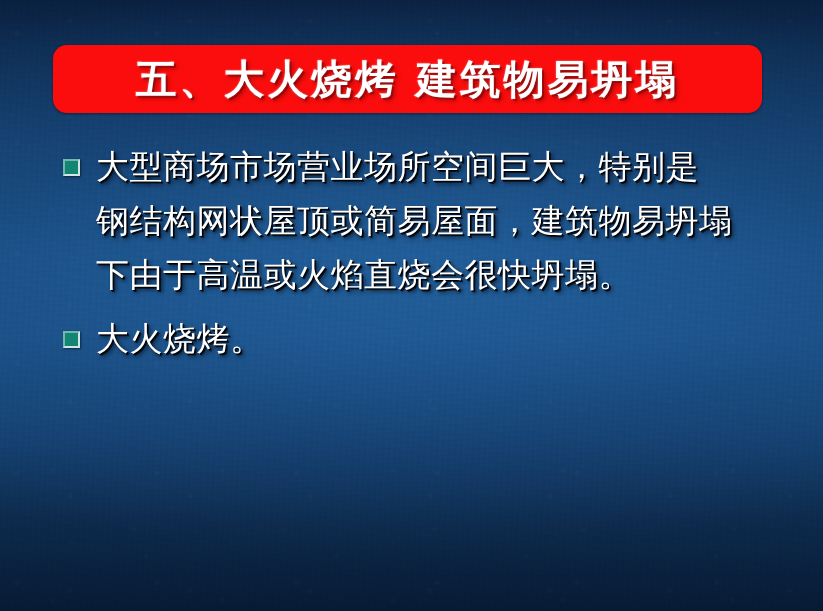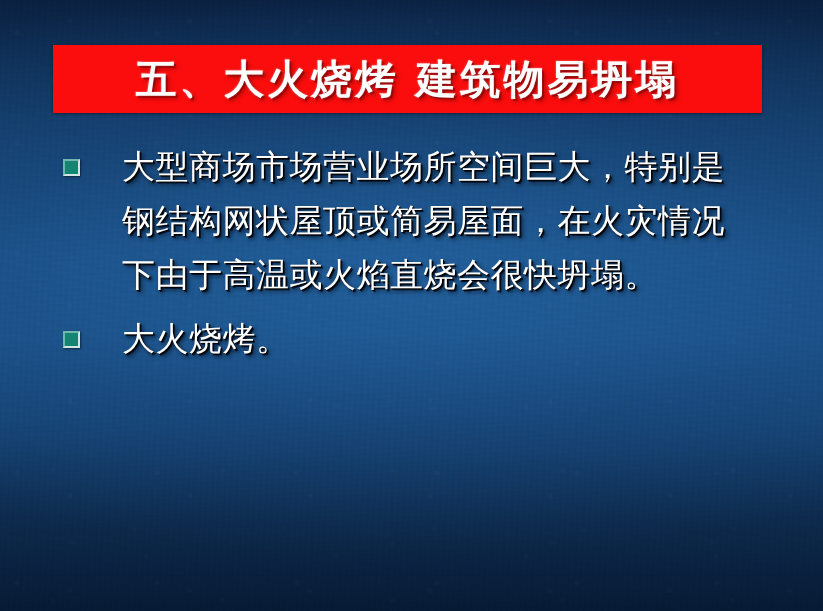--- a/index.html
+++ b/index.html
@@ -61,20 +61,21 @@
     position: absolute;
     left: 53px;
     top: 45px;
     width: 709px;
     height: 68px;
     background: #fb0d0d;
     display: flex;
     align-items: center;
     justify-content: center;
     box-shadow: 0 1px 3px rgba(0,0,0,0.45);
+    border-radius: 14px;
   }
 
   .title-text {
     font-family: "DejaVu Sans", "Liberation Sans", sans-serif;
     font-weight: bold;
     font-size: 40px;
     color: #ffffff;
     letter-spacing: 3px;
     white-space: nowrap;
     text-shadow:
@@ -124,42 +125,41 @@
     font-family: "DejaVu Sans", "Liberation Sans", sans-serif;
     font-size: 33px;
     line-height: 54px;
     color: #ffffff;
     white-space: nowrap;
     letter-spacing: 0.5px;
     text-shadow:
       1px 1px 0 #000000,
       2px 2px 0 #05142a,
       3px 3px 4px rgba(0,0,0,0.75);
-    margin-left: 26px;
   }
 </style>
 </head>
 <body>
 
 <div class="slide">
 
   <div class="texture"></div>
   <div class="texture2"></div>
 
   <div class="title-banner">
     <div class="title-text">五、大火烧烤  建筑物易坍塌</div>
   </div>
 
   <div class="body-area">
 
     <div class="bullet-block">
       <span class="bullet-marker"></span>
       <div class="bullet-lines">
         <div class="line">大型商场市场营业场所空间巨大，特别是</div>
-        <div class="line">钢结构网状屋顶或简易屋面，在火灾情况</div>
+        <div class="line">钢结构网状屋顶或简易屋面，建筑物易坍塌</div>
         <div class="line">下由于高温或火焰直烧会很快坍塌。</div>
       </div>
     </div>
 
     <div class="bullet-block">
       <span class="bullet-marker"></span>
       <div class="bullet-lines">
         <div class="line">大火烧烤。</div>
       </div>
     </div>

